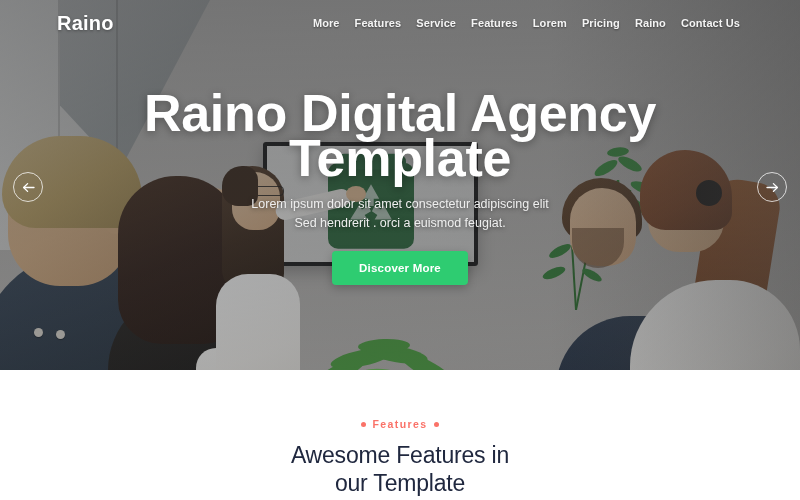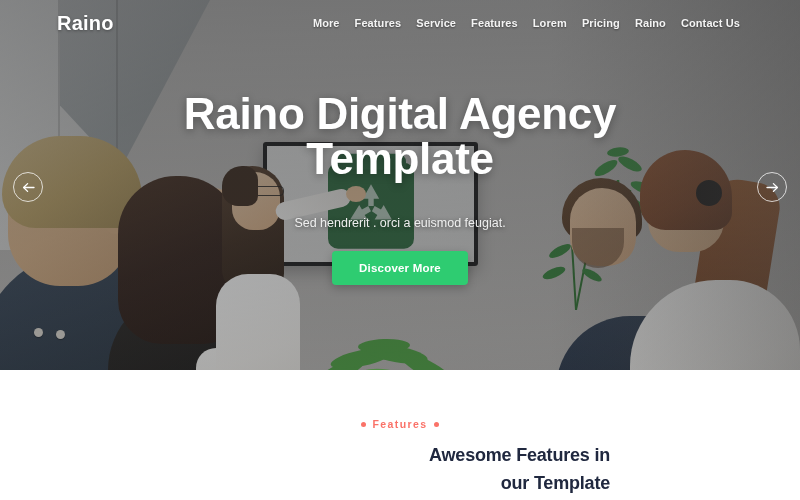--- a/index.html
+++ b/index.html
@@ -259,21 +259,21 @@
   }
 
   
   .hero-content{
     position:absolute; left:0; top:0; width:800px; height:370px; z-index:30;
     display:flex; flex-direction:column; align-items:center; justify-content:center;
     padding-top:6px;
   }
   .hero-title{
     width:520px; text-align:center; color:#ffffff;
-    font-size:44px; line-height:45px; font-weight:bold; letter-spacing:-.3px;
+    font-size:52px; line-height:45px; font-weight:bold; letter-spacing:-.3px;
     text-shadow:0 2px 8px rgba(0,0,0,.32);
   }
   .hero-sub{
     margin-top:14px; width:420px; text-align:center; color:#efefef;
     font-size:12.5px; line-height:19px;
     text-shadow:0 1px 4px rgba(0,0,0,.5);
   }
   .cta{
     margin-top:18px; background:#2ecc71; color:#ffffff;
     font-size:11.5px; font-weight:bold; letter-spacing:.2px;
@@ -296,22 +296,22 @@
     position:absolute; left:0; top:370px; width:800px; height:130px;
     background:#ffffff; display:flex; flex-direction:column; align-items:center;
     padding-top:48px;
   }
   .eyebrow{
     display:flex; align-items:center; gap:7px;
     color:#fa7268; font-size:10.5px; font-weight:bold; letter-spacing:1.4px;
   }
   .eyebrow .dot{ width:5px; height:5px; border-radius:50%; background:#fa7268; display:block; }
   .features-title{
-    margin-top:11px; width:420px; text-align:right;
-    color:#20283f; font-size:18px; line-height:28px; font-weight:bold;
+    margin-top:11px; width:420px; text-align:center;
+    color:#20283f; font-size:23px; line-height:28px; font-weight:normal;
     letter-spacing:-.2px;
   }
 </style>
 </head>
 <body>
 
 <div class="page">
 
   <section class="hero">
 
@@ -442,20 +442,21 @@
       </div>
     </nav>
 
     <div class="hero-content">
       <h1 class="hero-title">
         <span>Raino Digital Agency</span>
         <br>
         <span>Template</span>
       </h1>
       <p class="hero-sub">
+        <span>Lorem ipsum dolor sit amet consectetur adipiscing elit</span>
         <br>
         <span>Sed hendrerit . orci a euismod feugiat.</span>
       </p>
       <button class="cta">Discover More</button>
     </div>
 
     <div class="arrow left">
       <svg width="13" height="11" viewBox="0 0 13 11">
         <g stroke="#ffffff" stroke-width="1.3" fill="none" stroke-linecap="round" stroke-linejoin="round">
           <path d="M12 5.5 H2"></path>

